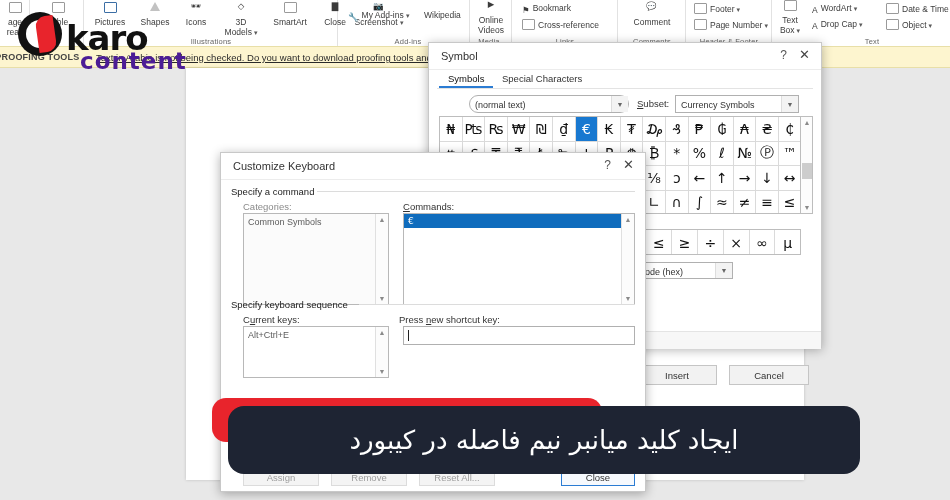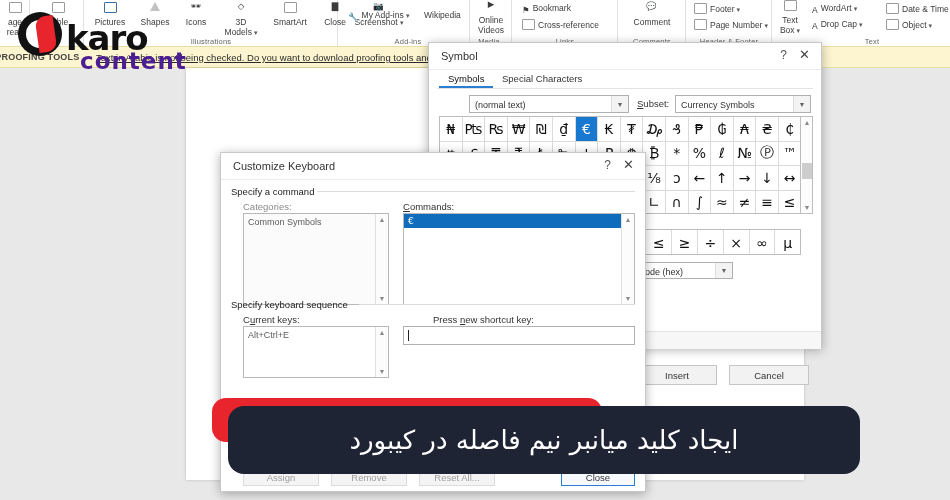--- a/index.html
+++ b/index.html
@@ -379,26 +379,26 @@
       <div class="tab active" style="left:10px;">
         <span>Symbols</span>
       </div>
       <div class="tab" style="left:64px;">
         <span>Special Characters</span>
       </div>
     </div>
     <div class="tab-rule"></div>
 
     <div class="lbl" style="left:10px;top:55px;padding-left:34px;"><u>F</u>ont:</div>
-    <div class="combo" style="left:40px;top:52px;width:160px;height:18px;">
+    <div class="combo" style="left:40px;top:52px;width:160px;height:18px;border-radius:9px;">
       <div class="v">(normal text)</div>
       <div class="dd">▼</div>
     </div>
     <div class="lbl" style="left:208px;top:55px;"><u>S</u>ubset:</div>
-    <div class="combo" style="left:246px;top:52px;width:136px;height:18px;padding-left:46px;">
+    <div class="combo" style="left:246px;top:52px;width:124px;height:18px;padding-left:46px;">
       <div class="v">Currency Symbols</div>
       <div class="dd">▼</div>
     </div>
 
     <div class="symgrid" id="symgrid">
         <div class="symrow">
           <div class="symcell">₦</div>
           <div class="symcell">₧</div>
           <div class="symcell">₨</div>
           <div class="symcell">₩</div>
@@ -561,21 +561,21 @@
 
     <div class="lbl" style="left:22px;top:161px;">C<u>u</u>rrent keys:</div>
     <div class="listbox" style="left:22px;top:173px;width:146px;height:52px;">
       <div class="item">Alt+Ctrl+E</div>
       <div class="vscroll">
         <div class="ar up">▲</div>
         <div class="ar dn">▼</div>
       </div>
     </div>
 
-    <div class="lbl" style="left:200px;top:161px;padding-left:12px;">Press <u>n</u>ew shortcut key:</div>
+    <div class="lbl" style="left:166px;top:161px;padding-left:12px;">Press <u>n</u>ew shortcut key:</div>
     <div class="txtfield" style="left:182px;top:173px;width:232px;height:19px;">
       <div class="v"></div>
       <div class="caret"></div>
     </div>
 
     <div class="btn dis" style="left:22px;top:314px;width:76px;height:19px;">
       <span>Assign</span>
     </div>
     <div class="btn dis" style="left:110px;top:314px;width:76px;height:19px;">
       <span>Remove</span>

